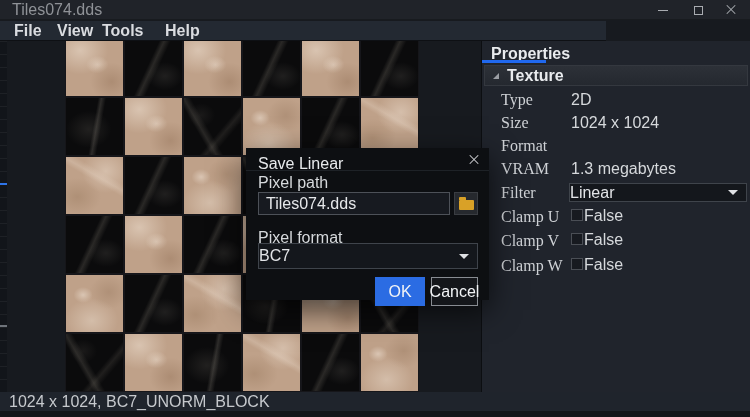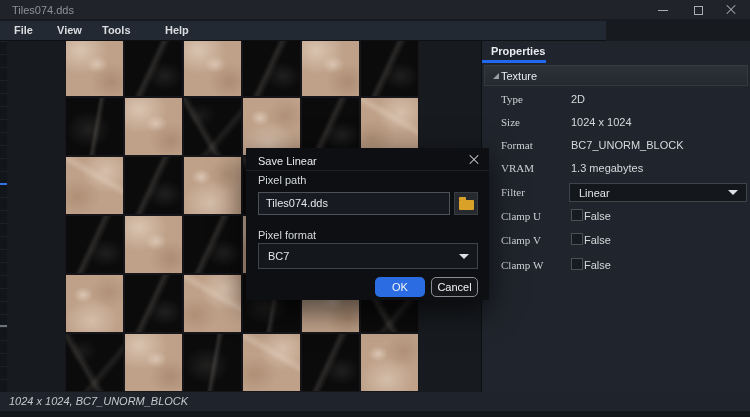--- a/index.html
+++ b/index.html
@@ -1,19 +1,19 @@
 <!DOCTYPE html>
 <html><head>
 <meta charset="utf-8">
 <style>
   * { margin:0; padding:0; box-sizing:border-box; }
   html,body { background:#000; }
   #app {
     position:relative; width:750px; height:417px; overflow:hidden;
-    font-family:"Liberation Sans", sans-serif; font-size:11px; color:#d6d8db;
+    font-family:"Liberation Sans", sans-serif; font-size:16px; color:#d6d8db;
     background:#171a1f;
   }
   
   .titlebar { position:absolute; left:0; top:0; width:750px; height:20px;
     background:#202329; border-bottom:1px solid #181b1f; }
   .titlebar .title { position:absolute; left:12px; top:0; line-height:20px; color:#8f9297; }
   .wbtn { position:absolute; top:0; width:34px; height:20px; display:flex; align-items:center; justify-content:center; }
   .wbtn-min { right:70px; } .wbtn-max { right:35px; } .wbtn-close { right:2px; }
   .glyph-min { width:10px; height:1px; background:#a9acb1; }
   .glyph-max { width:9px; height:9px; border:1px solid #a9acb1; }
@@ -63,57 +63,57 @@
     radial-gradient(55% 45% at 40% 55%, rgba(150,143,132,.16), transparent 72%),
     linear-gradient(100deg, transparent 48%, rgba(167,160,148,.22) 53%, transparent 60%); }
   
   .panel { position:absolute; left:481px; top:41px; width:269px; height:351px;
     background:#20242c; border-left:1px solid #0c0e11; }
   .tab-label { position:absolute; left:9px; top:4px; font-weight:700; color:#e9ebee; }
   .tab-underline { position:absolute; left:0; top:19px; width:64px; height:3px; }
   .section-bar { position:absolute; left:2px; top:24px; width:264px; height:21px;
     background:linear-gradient(#2d3138,#24282f); border:1px solid #34383f; display:flex; align-items:center; }
   .expander { width:0; height:0; border-left:6px solid transparent; border-bottom:6px solid #9a9da3; margin-left:8px; }
-  .section-title { margin-left:2px; font-weight:400; color:#e9ebee;text-align:center; }
+  .section-title { margin-left:8px; font-weight:700; color:#e9ebee;text-align:center; }
   .prow { position:absolute; left:0; width:269px; height:20px; }
   .prow .plabel { position:absolute; left:19px; top:0; line-height:13px; color:#ced1d5;font-family:Liberation Serif, serif; }
   .prow .pvalue { position:absolute; left:89px; top:0; line-height:13px; color:#d6d9dc; }
   .dd { position:absolute; background:#14171c; border:1px solid #3f444b; display:flex; align-items:center; }
-  .dd .dd-text { margin-left:9px; color:#e2e4e7; }
+  .dd .dd-text { color:#e2e4e7; }
   .dd .dd-arrow { position:absolute; right:8px; width:0; height:0;
     border-left:5px solid transparent; border-right:5px solid transparent; border-top:5px solid #dfe1e4; }
   .panel .dd.filter { left:87px; top:-3px; width:178px; height:19px; }
   .checkbox { position:absolute; left:89px; top:-1px; width:12px; height:12px;
     background:#171a20; border:1px solid #4a4e55; }
   .cb-label { position:absolute; left:102px; top:0; line-height:12px; color:#d6d9dc; }
   
   .statusbar { position:absolute; left:0; top:392px; width:750px; height:19px;
     background:#1f242c; }
-  .statusbar .stext { position:absolute; left:9px; top:0; line-height:19px; color:#c6c9cd;font-style:italic; }
+  .statusbar .stext { position:absolute; left:9px; top:0; line-height:19px; color:#c6c9cd; }
   .bottomstrip { position:absolute; left:0; top:411px; width:750px; height:6px; background:#121519; }
   
   .dialog { position:absolute; left:246px; top:148px; width:243px; height:152px;
     background:#0d0f12; box-shadow:0 10px 28px rgba(0,0,0,.65); z-index:10; }
   .dlg-title { position:absolute; left:12px; top:7px; color:#e8eaec; }
   .dlg-close { position:absolute; right:9px; top:6px; width:12px; height:12px; }
   .dlg-close:before,.dlg-close:after { content:""; position:absolute; left:0; top:5px; width:12px; height:1px; background:#d2d4d7; }
   .dlg-close:before { transform:rotate(45deg); } .dlg-close:after { transform:rotate(-45deg); }
   .dlg-sep { position:absolute; left:0; top:22px; width:243px; height:1px; background:#1e2227; }
   .dlg-label { position:absolute; left:12px; color:#d6d9dc; }
   .lbl-filepath { top:26px; } .lbl-pixfmt { top:81px; }
   .dlg-input { position:absolute; left:12px; top:44px; width:192px; height:23px;
     background:#171a20; border:1px solid #4d5158; }
   .dlg-input .itext { position:absolute; left:7px; top:0; line-height:21px; color:#e6e8ea; }
   .folder-btn { position:absolute; left:208px; top:44px; width:24px; height:23px;
     background:#26292e; border:1px solid #3a3d42; display:flex; align-items:center; justify-content:center; }
   .folder-icon { position:relative; width:15px; height:10px; border-radius:1px; margin-top:2px; }
   .folder-icon:before { content:""; position:absolute; left:0; top:-3px; width:7px; height:3px;
     border-radius:1px 1px 0 0; background:inherit; }
   .dialog .dd.pixfmt { left:12px; top:95px; width:220px; height:26px; }
-  .btn { position:absolute; top:129px; height:20px; border-radius:5px;
+  .btn { position:absolute; top:129px; height:29px; border-radius:0;
     display:flex; align-items:center; justify-content:center; color:#f2f4f6; }
   .btn-ok { left:129px; width:50px; }
   .btn-cancel { left:185px; width:47px; background:#14161a; border:1px solid #888c92; }
 </style>
 </head>
 <body>
 
 <div id="app">
 
   <div class="titlebar">
@@ -194,21 +194,20 @@
         <div class="prow" style="top: 52px;">
           <span class="plabel">Type</span>
           <span class="pvalue">2D</span>
         </div>
         <div class="prow" style="top: 75px;">
           <span class="plabel">Size</span>
           <span class="pvalue">1024 x 1024</span>
         </div>
         <div class="prow" style="top: 98px;">
           <span class="plabel">Format</span>
-          <span class="pvalue">BC7_UNORM_BLOCK</span>
         </div>
         <div class="prow" style="top: 121px;">
           <span class="plabel">VRAM</span>
           <span class="pvalue">1.3 megabytes</span>
         </div>
         <div class="prow" style="top: 145px;">
           <span class="plabel">Filter</span>
           <div class="dd filter">
             <span class="dd-text">Linear</span>
             <span class="dd-arrow"></span>

